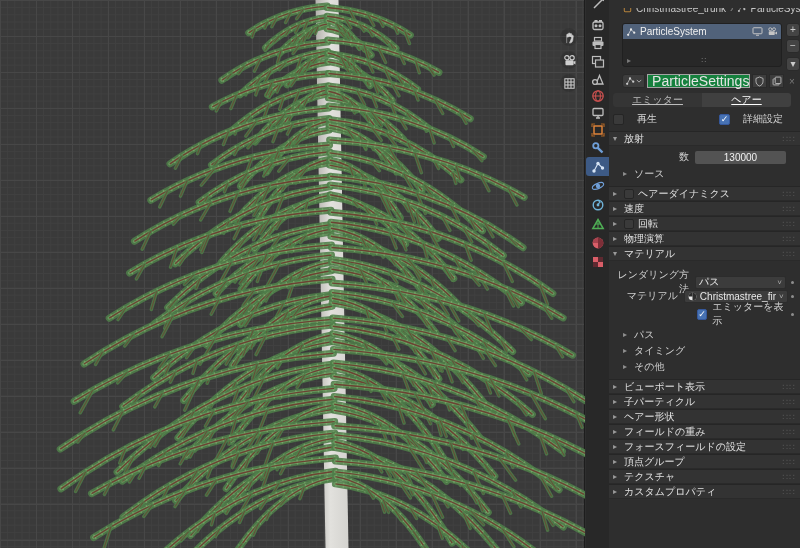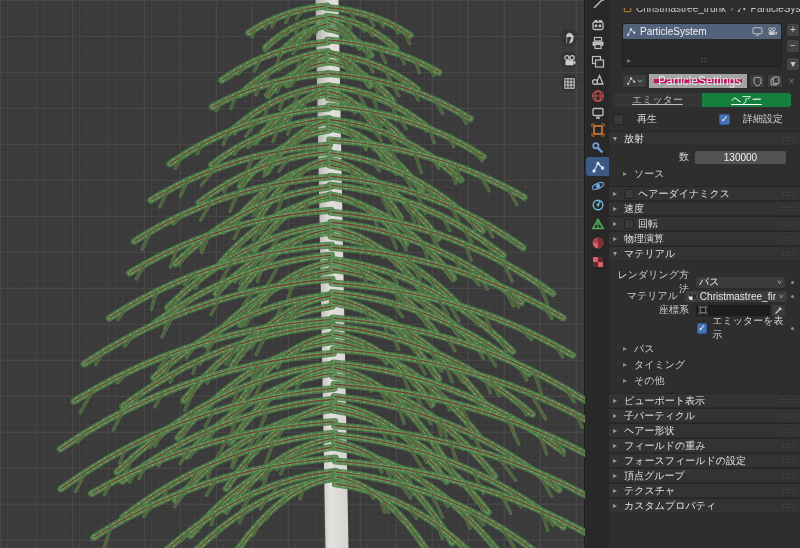--- a/index.html
+++ b/index.html
@@ -47,31 +47,31 @@
   .listfoot { position:absolute; bottom:1px; left:4px; right:4px; display:flex;
     justify-content:space-between; color:#7a7a7a; font-size:8px; }
   .sidebtns { position:absolute; left:177px; top:0; width:14px; }
   .sbtn { width:14px; height:14px; background:#444; border:1px solid #2a2a2a; border-radius:3px;
     color:#ccc; font-size:10px; line-height:12px; text-align:center; margin-bottom:2px; }
   .sbtn.menu { margin-top:4px; }
 
   .dbrow { display:flex; align-items:center; margin:6px 2px 0 13px; height:14px; gap:2px; }
   .browse { width:25px; height:14px; background:#3d3d3d; border:1px solid #2a2a2a;
     border-radius:3px 0 0 3px; display:flex; align-items:center; justify-content:center; gap:1px; }
-  .namefield { flex:1; height:14px; background:#be185d; border:5px solid #a3a3a3;
-    color:#e4e4e4; display:flex; align-items:center; padding-left:4px; font-size:12px; }
+  .namefield { flex:1; height:14px; background:#15803d; border:1px solid #a3a3a3;
+    color:#e4e4e4; display:flex; align-items:center; padding-left:4px; font-size:14px; }
   .minibtn { width:16px; height:14px; background:#3d3d3d; border:1px solid #2a2a2a;
     display:flex; align-items:center; justify-content:center; }
   .xbtn { width:13px; height:14px; color:#777; display:flex; align-items:center; justify-content:center;
     font-size:10px; }
 
   .tabsrow { display:flex; margin:5px 9px 0 4px; height:14px; border-radius:3px; overflow:hidden; }
   .seg { flex:1; display:flex; align-items:center; justify-content:center;
     background:#353535; color:#bdbdbd; font-size:10px;text-decoration:underline; }
-  .seg.on { background:#15803d; color:#fff; }
+  .seg.on { background:#404040; color:#fff; }
 
   .checksrow { display:flex; align-items:center; margin:6px 2px 0 4px; height:12px; }
   .chk { width:11px; height:11px; border-radius:2px; background:#3a3a3a;
     border:1px solid #252525; display:flex; align-items:center; justify-content:center;
     color:#fff; font-size:9px; }
   .chk.on { background:#4772b3; border-color:#35589c; }
   .chklabel { margin-left:13px; color:#d4d4d4; }
   .chk2 { margin-left:62px; }
 
   .sect { display:flex; align-items:center; height:15px; background:#333;
@@ -1969,35 +1969,20 @@
               <path d="M7 1 A6 6 0 0 1 7 13 L7 7 Z" fill="#2b2b2b"></path>
               <path d="M1 7 A6 6 0 0 1 7 1 L7 7 Z" fill="#2b2b2b"></path>
             </svg>
           <span class="txt">Christmastree_fir</span>
           <span class="chev">˅</span>
         </div>
         <div class="dotcol">
             <span class="kdot"></span>
           </div>
       </div>
-      <div class="frow">
-        <span class="flabel">座標系</span>
-        <div class="fobj">
-          <svg width="10" height="10" viewBox="0 0 14 14">
-              <rect x="3" y="3" width="8" height="8" fill="none" stroke="#9a9a9a" stroke-width="1.3"></rect>
-              <path d="M1 4V1h3 M10 1h3v3 M13 10v3h-3 M4 13H1v-3" stroke="#666" fill="none"></path>
-            </svg>
-        </div>
-        <div class="eyedrop">
-          <svg width="9" height="9" viewBox="0 0 14 14">
-              <path d="M9 1.5 12.5 5 11 6.5 10 5.5 4 11.5 1.5 12.5 2.5 10 8.5 4 7.5 3Z" fill="#d0d0d0"></path>
-            </svg>
-        </div>
-        <div class="dotcol"></div>
-      </div>
       <div class="emitrow">
         <div class="chk on">✓</div>
         <span class="chklabel">エミッターを表示</span>
         <div class="dotcol">
             <span class="kdot"></span>
           </div>
       </div>
       <div class="subrow" style="margin-top:7px;">
         <span class="arr">▸</span>
           <span>パス</span>

